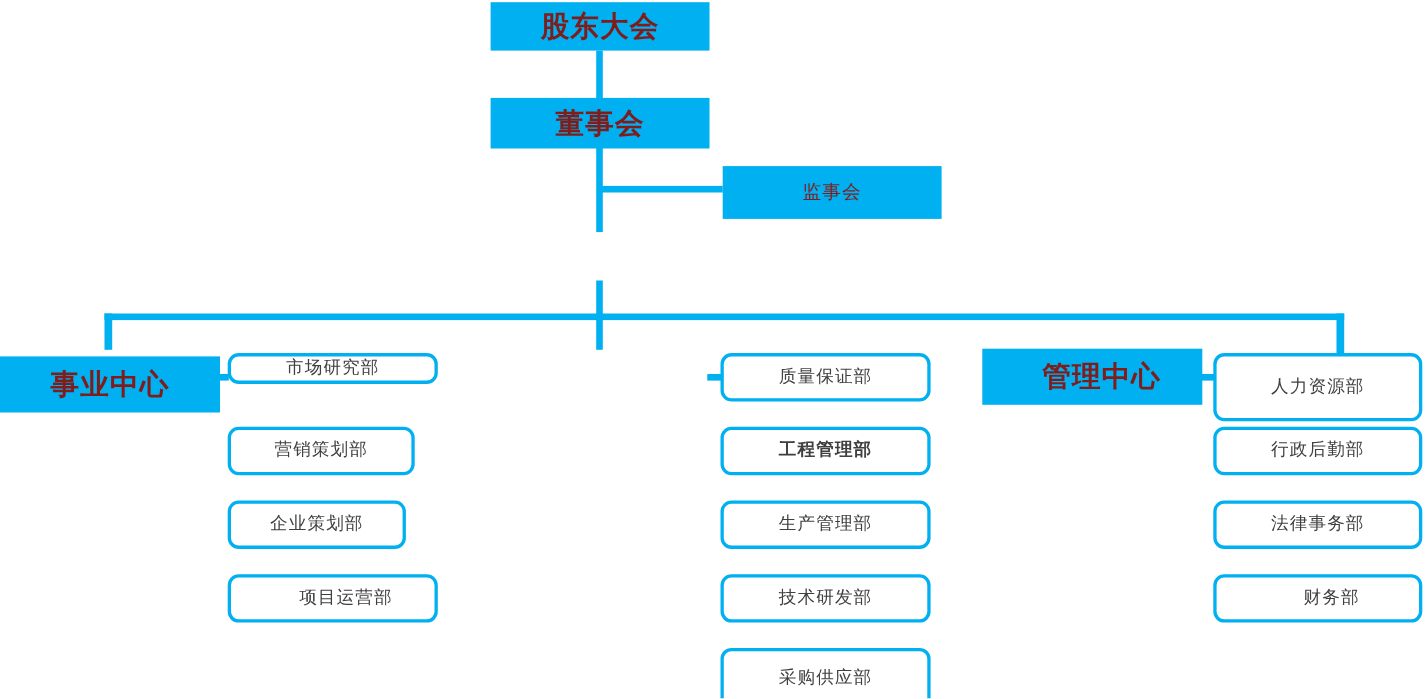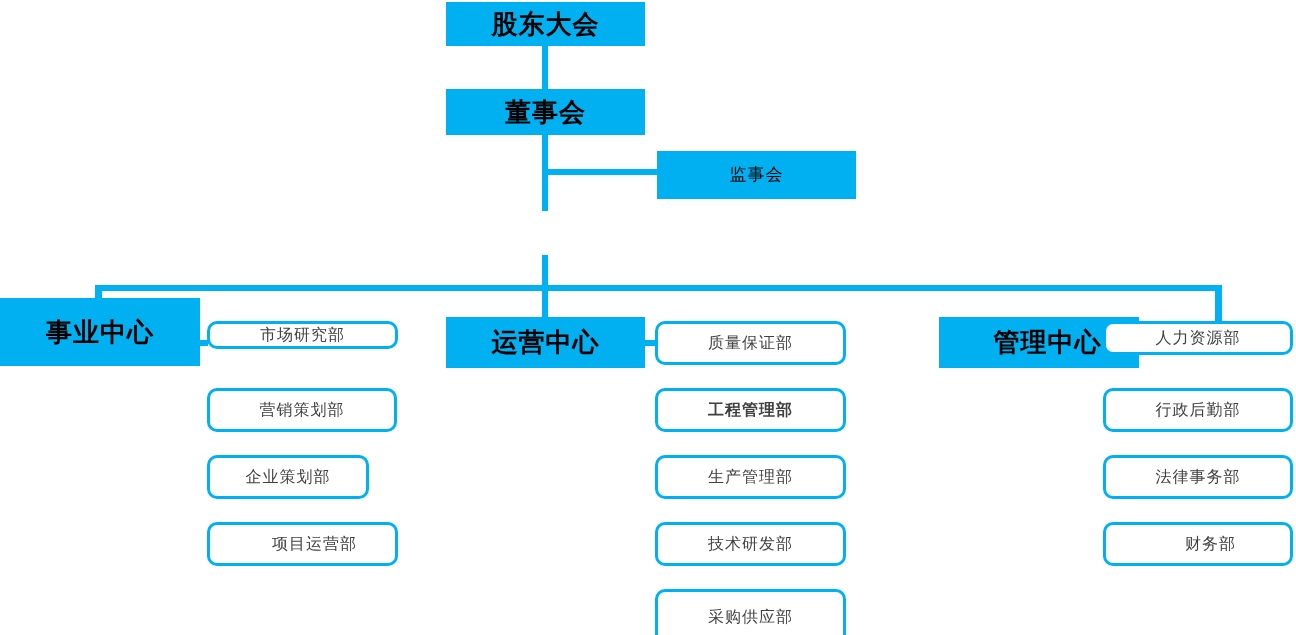--- a/index.html
+++ b/index.html
@@ -19,21 +19,21 @@
   .node {
     position: absolute;
     display: flex;
     align-items: center;
     justify-content: center;
     text-align: center;
     line-height: 1.1;
   }
   .node.solid {
     background: var(--accent);
-    color: #000000;
+    color: #7f1d1d;
     font-size: 26px;
     font-weight: 700;
     letter-spacing: 1px;
   }
   .node.solid.small {
     font-size: 17px;
     font-weight: 400;
     letter-spacing: 1px;
   }
   .node.outline {
@@ -63,33 +63,32 @@
   <div class="line" style="left:95px;  top:285px; width:7px;    height:33px;"></div>
   <div class="line" style="left:1215px;top:285px; width:7px;    height:37px;"></div>
   <div class="line" style="left:197px; top:340px; width:11px;   height:6px;"></div>
   <div class="line" style="left:643px; top:340px; width:13px;   height:6px;"></div>
   <div class="line" style="left:1091px;top:340px; width:13px;   height:6px;"></div>
 
   <div class="node solid" style="left:446px; top:2px;   width:199px; height:44px;">股东大会</div>
   <div class="node solid" style="left:446px; top:89px;  width:199px; height:46px;">董事会</div>
   <div class="node solid small" style="left:657px; top:151px; width:199px; height:48px;font-family:Liberation Serif, serif;">监事会</div>
 
-  <div class="node solid" style="left:0px;   top:298px; width:200px; height:68px;">事业中心</div>
-  <div class="node solid" style="left:446px; top:317px; width:199px; height:51px;">运营中心</div>
-  <div class="node solid" style="left:939px; top:317px; width:200px; height:51px;padding-left:17px;">管理中心</div>
+  <div class="node solid" style="left:0px;   top:324px; width:200px; height:51px;">事业中心</div>
+  <div class="node solid" style="left:893px; top:317px; width:200px; height:51px;padding-left:17px;">管理中心</div>
 
   <div class="node outline" style="left:207px; top:321px; width:191px; height:28px;">市场研究部</div>
-  <div class="node outline" style="left:207px; top:388px; width:190px; height:44px;">营销策划部</div>
+  <div class="node outline" style="left:207px; top:388px; width:170px; height:44px;">营销策划部</div>
   <div class="node outline" style="left:207px; top:455px; width:162px; height:44px;">企业策划部</div>
   <div class="node outline" style="left:207px; top:522px; width:191px; height:44px;padding-left:24px;">项目运营部</div>
 
   <div class="node outline" style="left:655px; top:321px; width:191px; height:44px;">质量保证部</div>
   <div class="node outline" style="left:655px; top:388px; width:191px; height:44px;font-weight:bold;">工程管理部</div>
   <div class="node outline" style="left:655px; top:455px; width:191px; height:44px;">生产管理部</div>
   <div class="node outline" style="left:655px; top:522px; width:191px; height:44px;">技术研发部</div>
   <div class="node outline" style="left:655px; top:589px; width:191px; height:56px;text-align:center;">采购供应部</div>
 
-  <div class="node outline" style="left:1103px; top:321px; width:190px; height:34px;">人力资源部</div>
+  <div class="node outline" style="left:1103px; top:321px; width:190px; height:62px;">人力资源部</div>
   <div class="node outline" style="left:1103px; top:388px; width:190px; height:44px;">行政后勤部</div>
   <div class="node outline" style="left:1103px; top:455px; width:190px; height:44px;">法律事务部</div>
   <div class="node outline" style="left:1103px; top:522px; width:190px; height:44px;padding-left:25px;">财务部</div>
 
 </div>
 
 </body></html>

